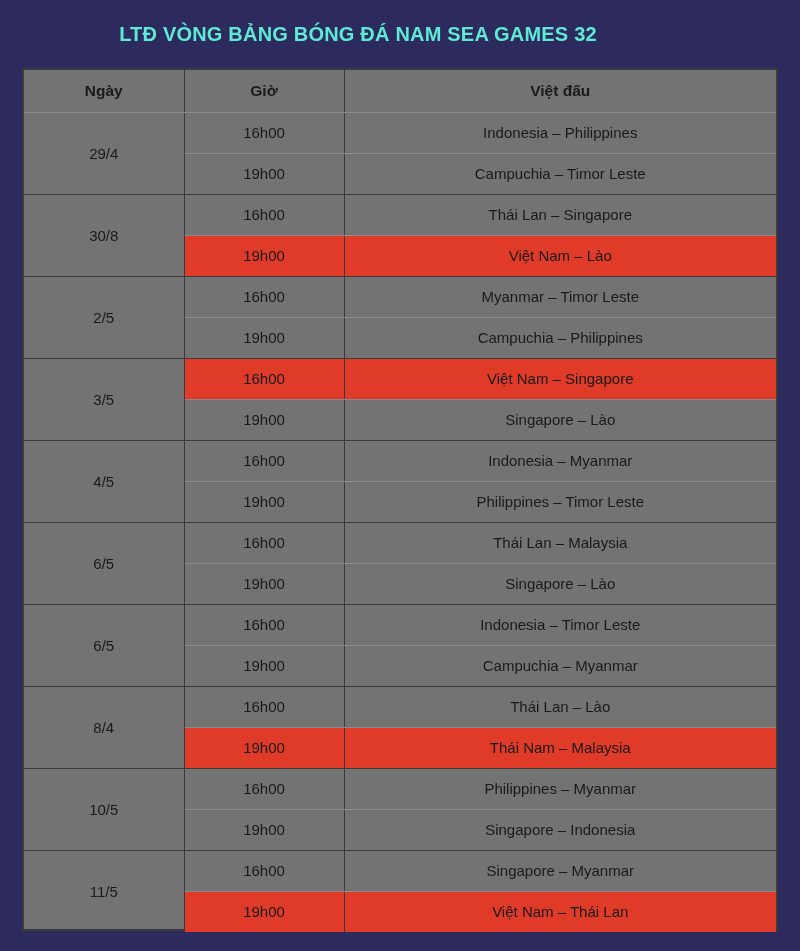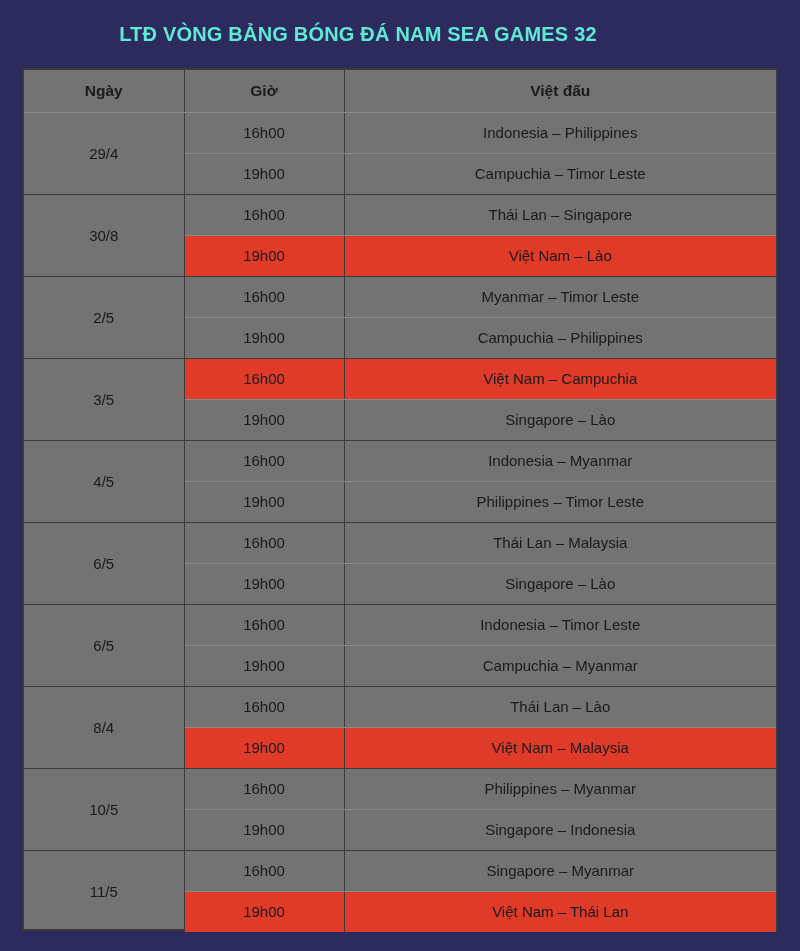--- a/index.html
+++ b/index.html
@@ -168,21 +168,21 @@
             <td class="time-cell">16h00</td>
             <td class="match-cell">Myanmar – Timor Leste</td>
           </tr>
           <tr class="last-in-group">
             <td class="time-cell">19h00</td>
             <td class="match-cell">Campuchia – Philippines</td>
           </tr>
           <tr class="group-start">
             <td class="date-cell" rowspan="2">3/5</td>
             <td class="time-cell hl">16h00</td>
-            <td class="match-cell hl">Việt Nam – Campuchia</td>
+            <td class="match-cell hl">Việt Nam – Singapore</td>
           </tr>
           <tr class="last-in-group">
             <td class="time-cell">19h00</td>
             <td class="match-cell">Singapore – Lào</td>
           </tr>
           <tr class="group-start">
             <td class="date-cell" rowspan="2">4/5</td>
             <td class="time-cell">16h00</td>
             <td class="match-cell">Indonesia – Myanmar</td>
           </tr>
@@ -208,21 +208,21 @@
             <td class="time-cell">19h00</td>
             <td class="match-cell">Campuchia – Myanmar</td>
           </tr>
           <tr class="group-start">
             <td class="date-cell" rowspan="2">8/4</td>
             <td class="time-cell">16h00</td>
             <td class="match-cell">Thái Lan – Lào</td>
           </tr>
           <tr class="last-in-group">
             <td class="time-cell hl">19h00</td>
-            <td class="match-cell hl">Việt Nam – Malaysia</td>
+            <td class="match-cell hl">Thái Nam – Malaysia</td>
           </tr>
           <tr class="group-start">
             <td class="date-cell" rowspan="2">10/5</td>
             <td class="time-cell">16h00</td>
             <td class="match-cell">Philippines – Myanmar</td>
           </tr>
           <tr class="last-in-group">
             <td class="time-cell">19h00</td>
             <td class="match-cell">Singapore – Indonesia</td>
           </tr>

